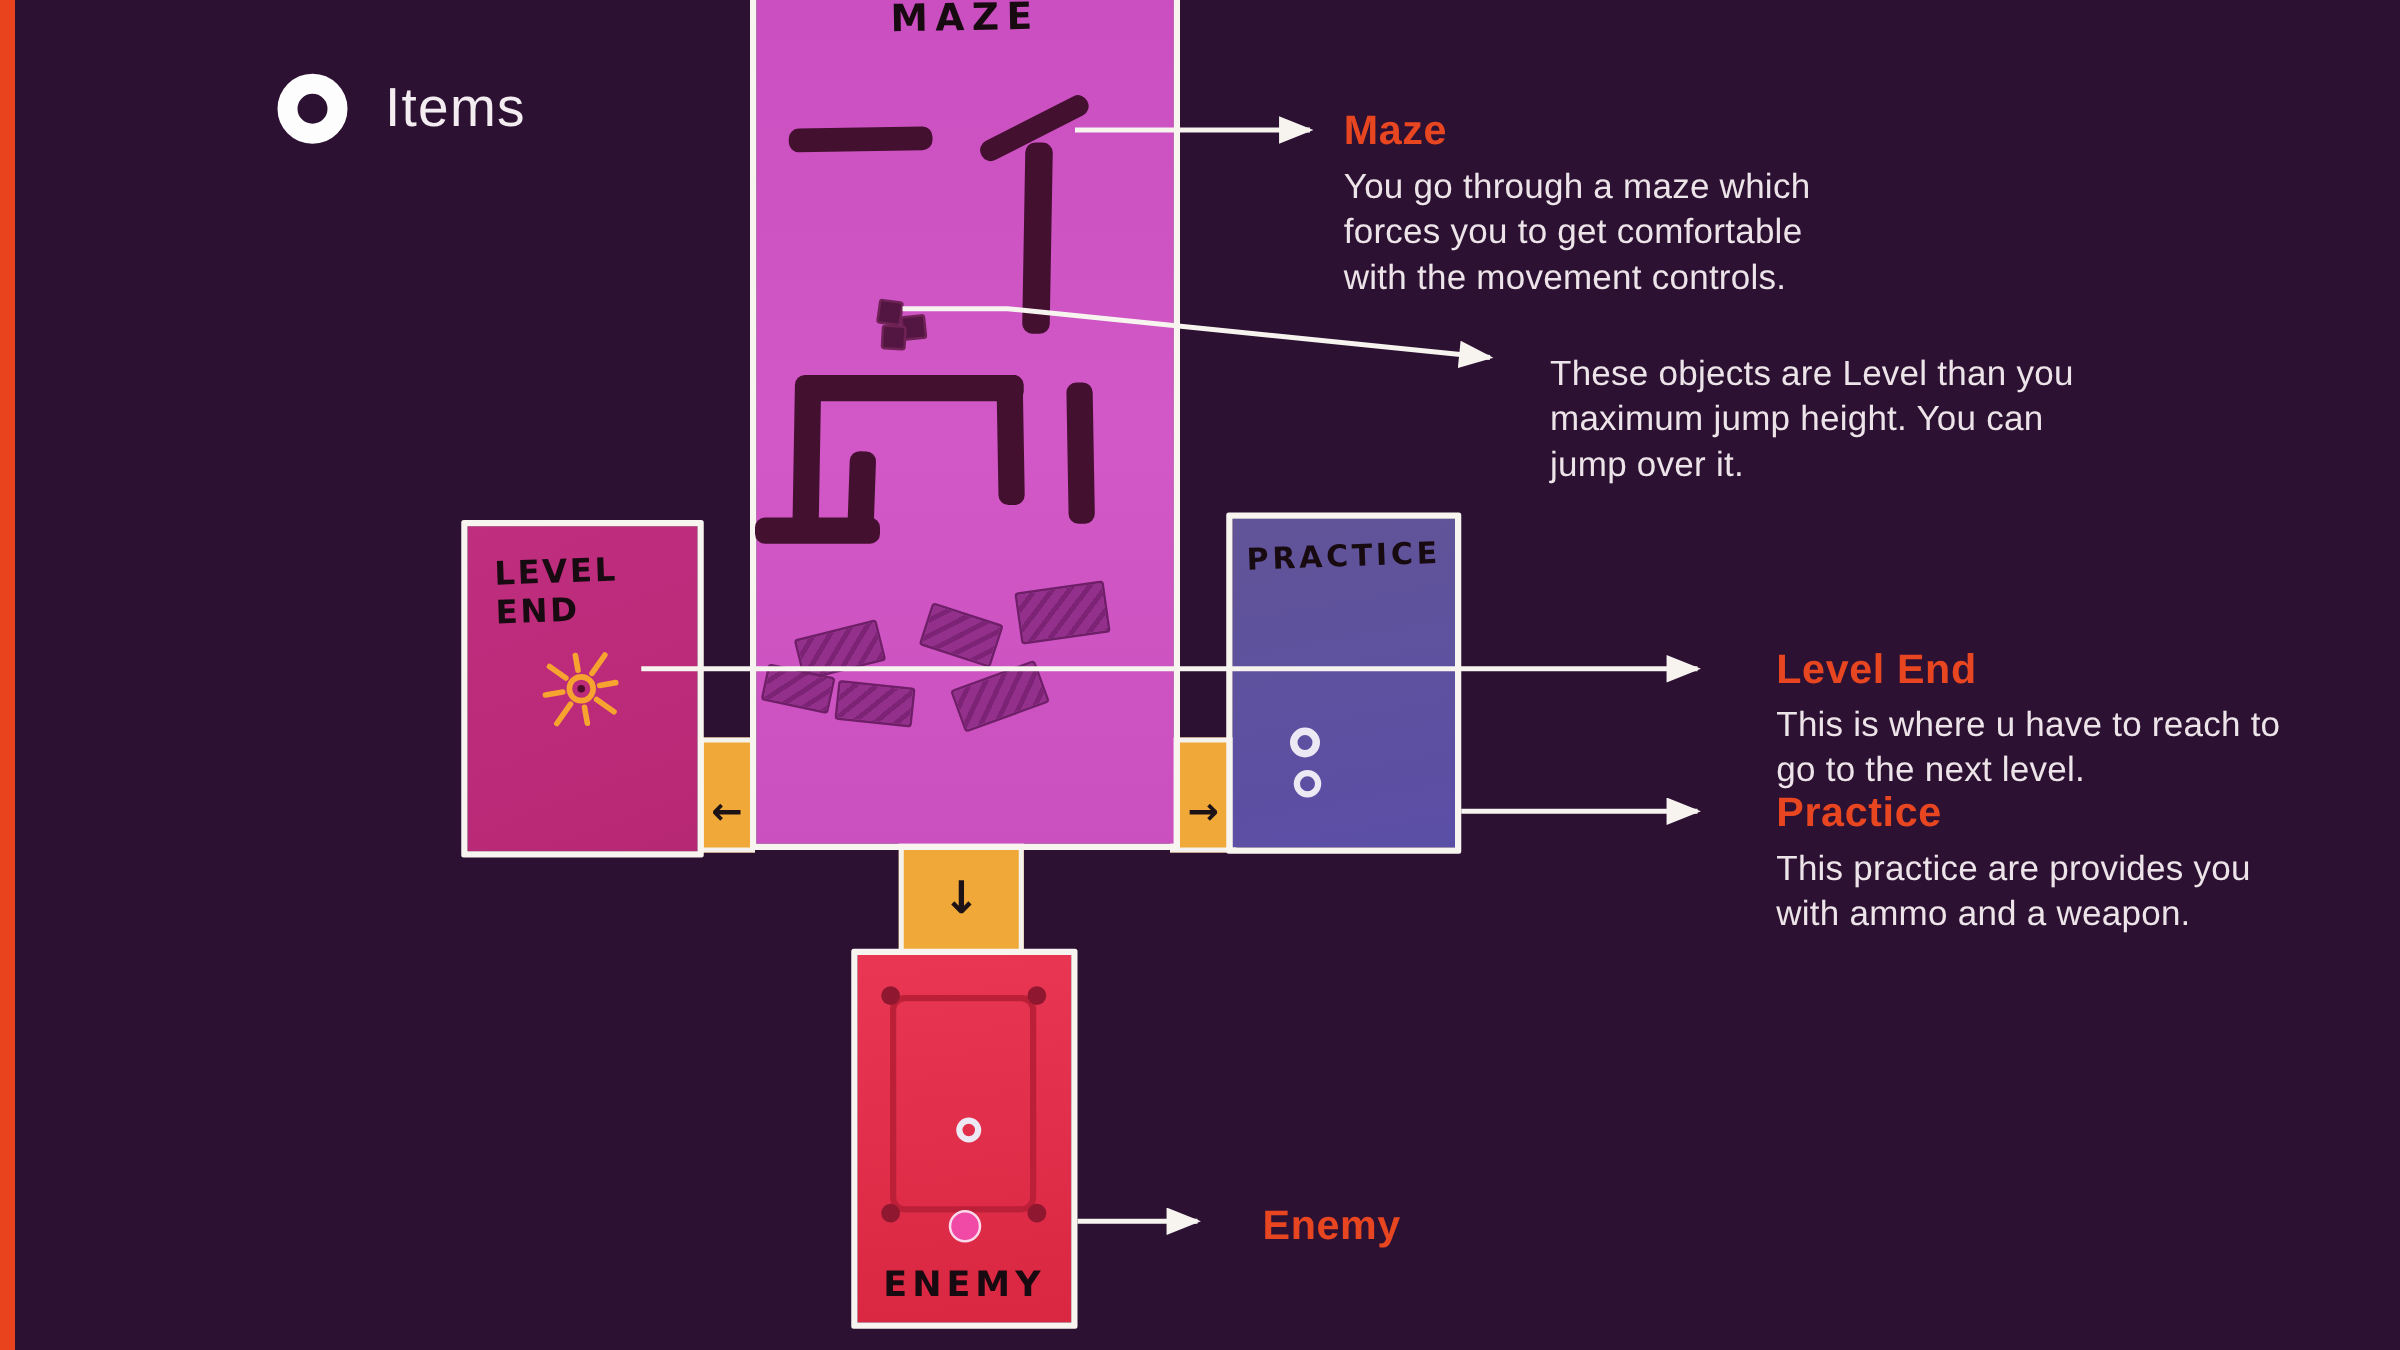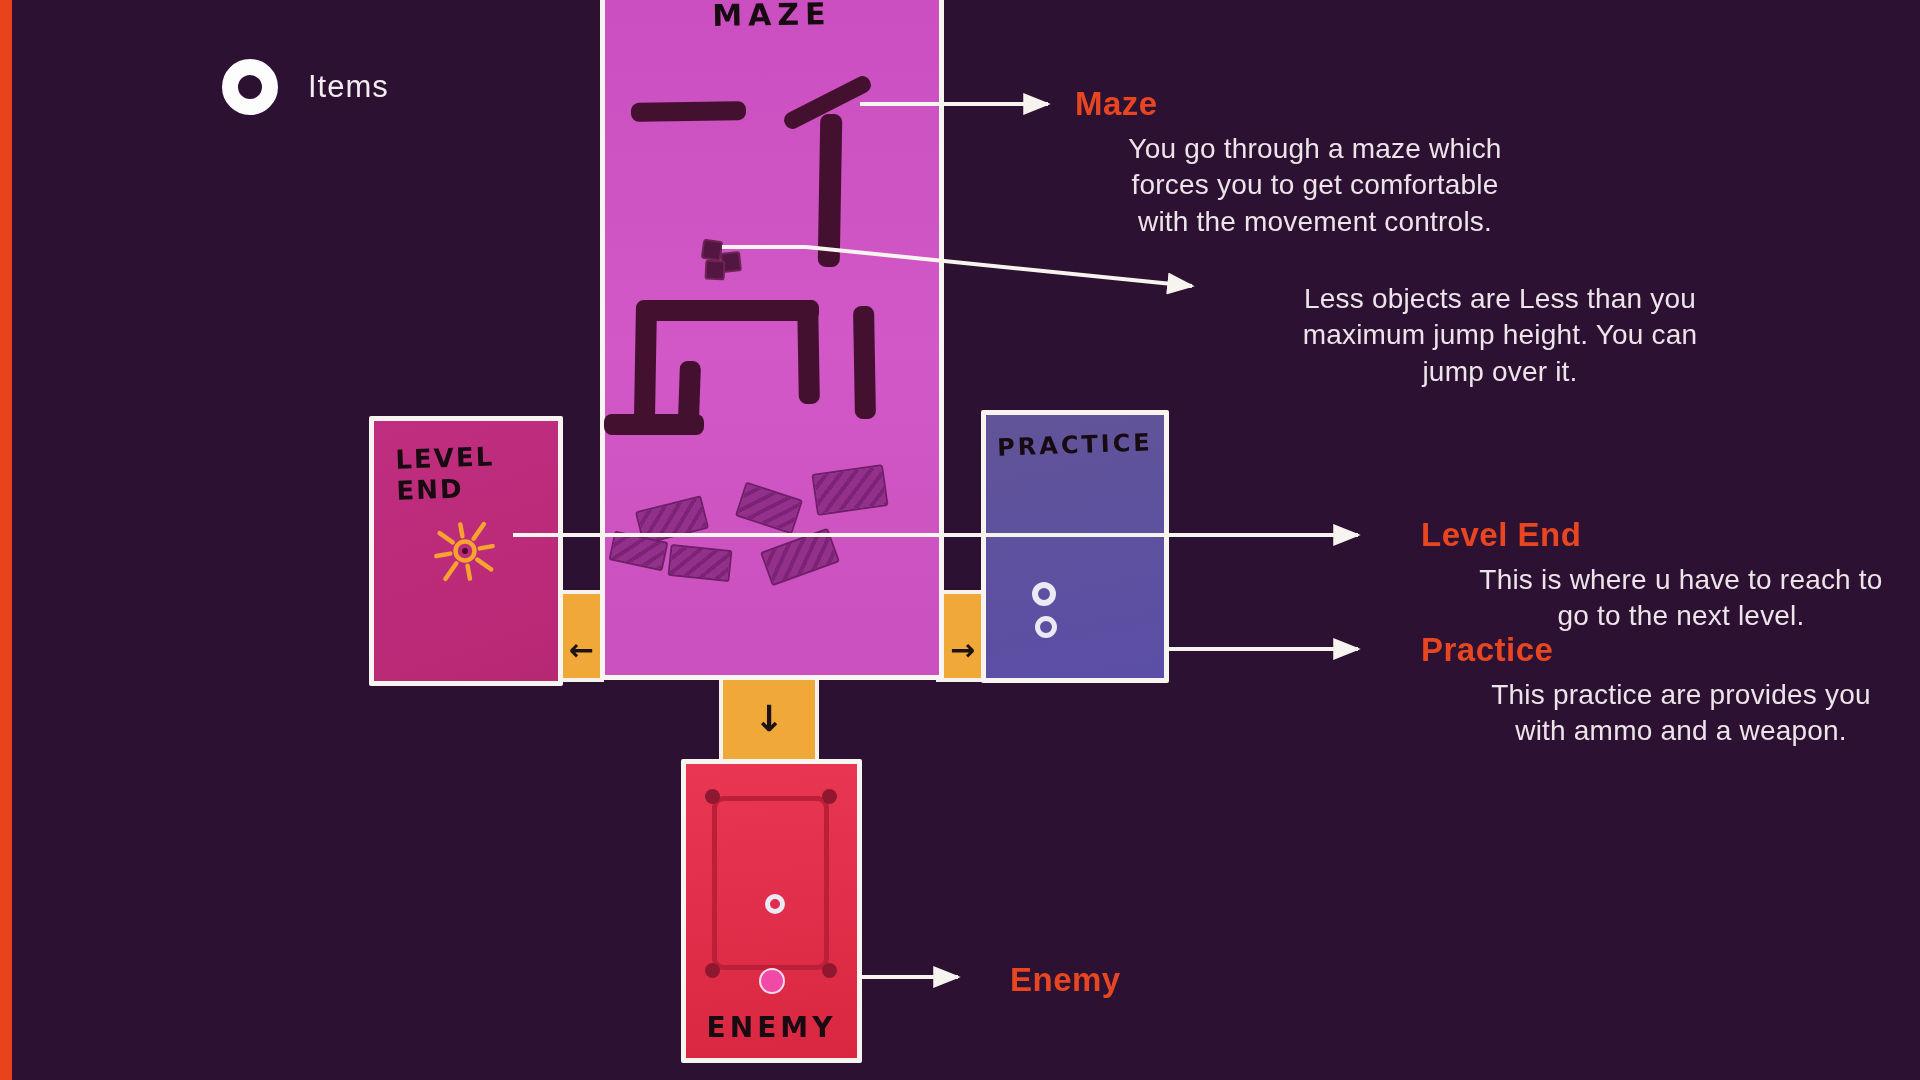--- a/index.html
+++ b/index.html
@@ -11,21 +11,21 @@
   
   .accent-bar{position:absolute;left:0;top:0;width:12px;height:1080px;background:#e8431c;}
 
   
   .legend{position:absolute;left:222px;top:59px;}
   .legend-row{display:flex;align-items:center;gap:30px;margin-bottom:32px;height:56px;}
   .legend-dot{width:56px;height:56px;border-radius:50%;box-sizing:border-box;flex:0 0 auto;}
   .ring-white{border:16px solid #fdfdfd;background:transparent;}
   .solid-pink{background:#f23f9f;}
   .ring-orange{border:15px solid #ee7a2f;background:transparent;}
-  .legend-label{color:#f3ecf0;font-size:31px;letter-spacing:1px;font-weight:400;}
+  .legend-label{color:#f3ecf0;font-size:44px;letter-spacing:1px;font-weight:400;}
 
   
   .room{position:absolute;box-sizing:border-box;border:5px solid #f8f5f1;z-index:2;border-radius:2px;}
   .room-label{color:#170a10;font-family:"DejaVu Sans", sans-serif;font-weight:600;}
 
   .maze-room{left:600px;top:-60px;width:344px;height:740px;
     background:linear-gradient(180deg,#c94dbf,#d158c6 55%,#cb50bf);}
   .maze-title{position:absolute;top:52px;left:0;width:100%;text-align:center;
     font-size:30px;letter-spacing:6px;transform:rotate(-1deg);}
 
@@ -61,21 +61,21 @@
   .patrol-path{position:absolute;left:26px;top:32px;width:117px;height:174px;box-sizing:border-box;
     border:5px solid #bb2038;border-radius:12px;}
   .patrol-dot{position:absolute;width:15px;height:15px;border-radius:50%;background:#8f1830;}
   .enemy-dot{position:absolute;left:73px;top:204px;width:26px;height:26px;border-radius:50%;
     background:#f04aa6;border:2px solid #fbd9ec;box-sizing:border-box;}
 
   
   .callout-svg{position:absolute;left:0;top:0;z-index:4;pointer-events:none;}
   .annotation{position:absolute;z-index:5;}
   .annotation-title{color:#e84620;font-size:33px;font-weight:700;letter-spacing:0.5px;margin-bottom:8px;}
-  .annotation-body{color:#ece4e8;font-size:28px;line-height:1.3;white-space:pre-line;letter-spacing:0.2px;text-align:center;}
+  .annotation-body{color:#ece4e8;font-size:28px;line-height:1.3;white-space:pre-line;letter-spacing:0.2px;}
 </style>
 </head>
 <body>
 
 <div id="stage">
 
   <div class="accent-bar"></div>
 
   <div class="legend">
     <div class="legend-row">
@@ -171,21 +171,21 @@
   </svg>
 
   <div class="annotation" style="left:1075px;top:85px;width:480px;">
     <div class="annotation-title">Maze</div>
     <div class="annotation-body">You go through a maze which
 forces you to get comfortable
 with the movement controls.</div>
   </div>
 
   <div class="annotation" style="left:1240px;top:281px;width:520px;">
-    <div class="annotation-body">Less objects are Less than you
+    <div class="annotation-body">These objects are Level than you
 maximum jump height. You can
 jump over it.</div>
   </div>
 
   <div class="annotation" style="left:1421px;top:516px;width:520px;">
     <div class="annotation-title">Level End</div>
     <div class="annotation-body">This is where u have to reach to
 go to the next level.</div>
   </div>
 

